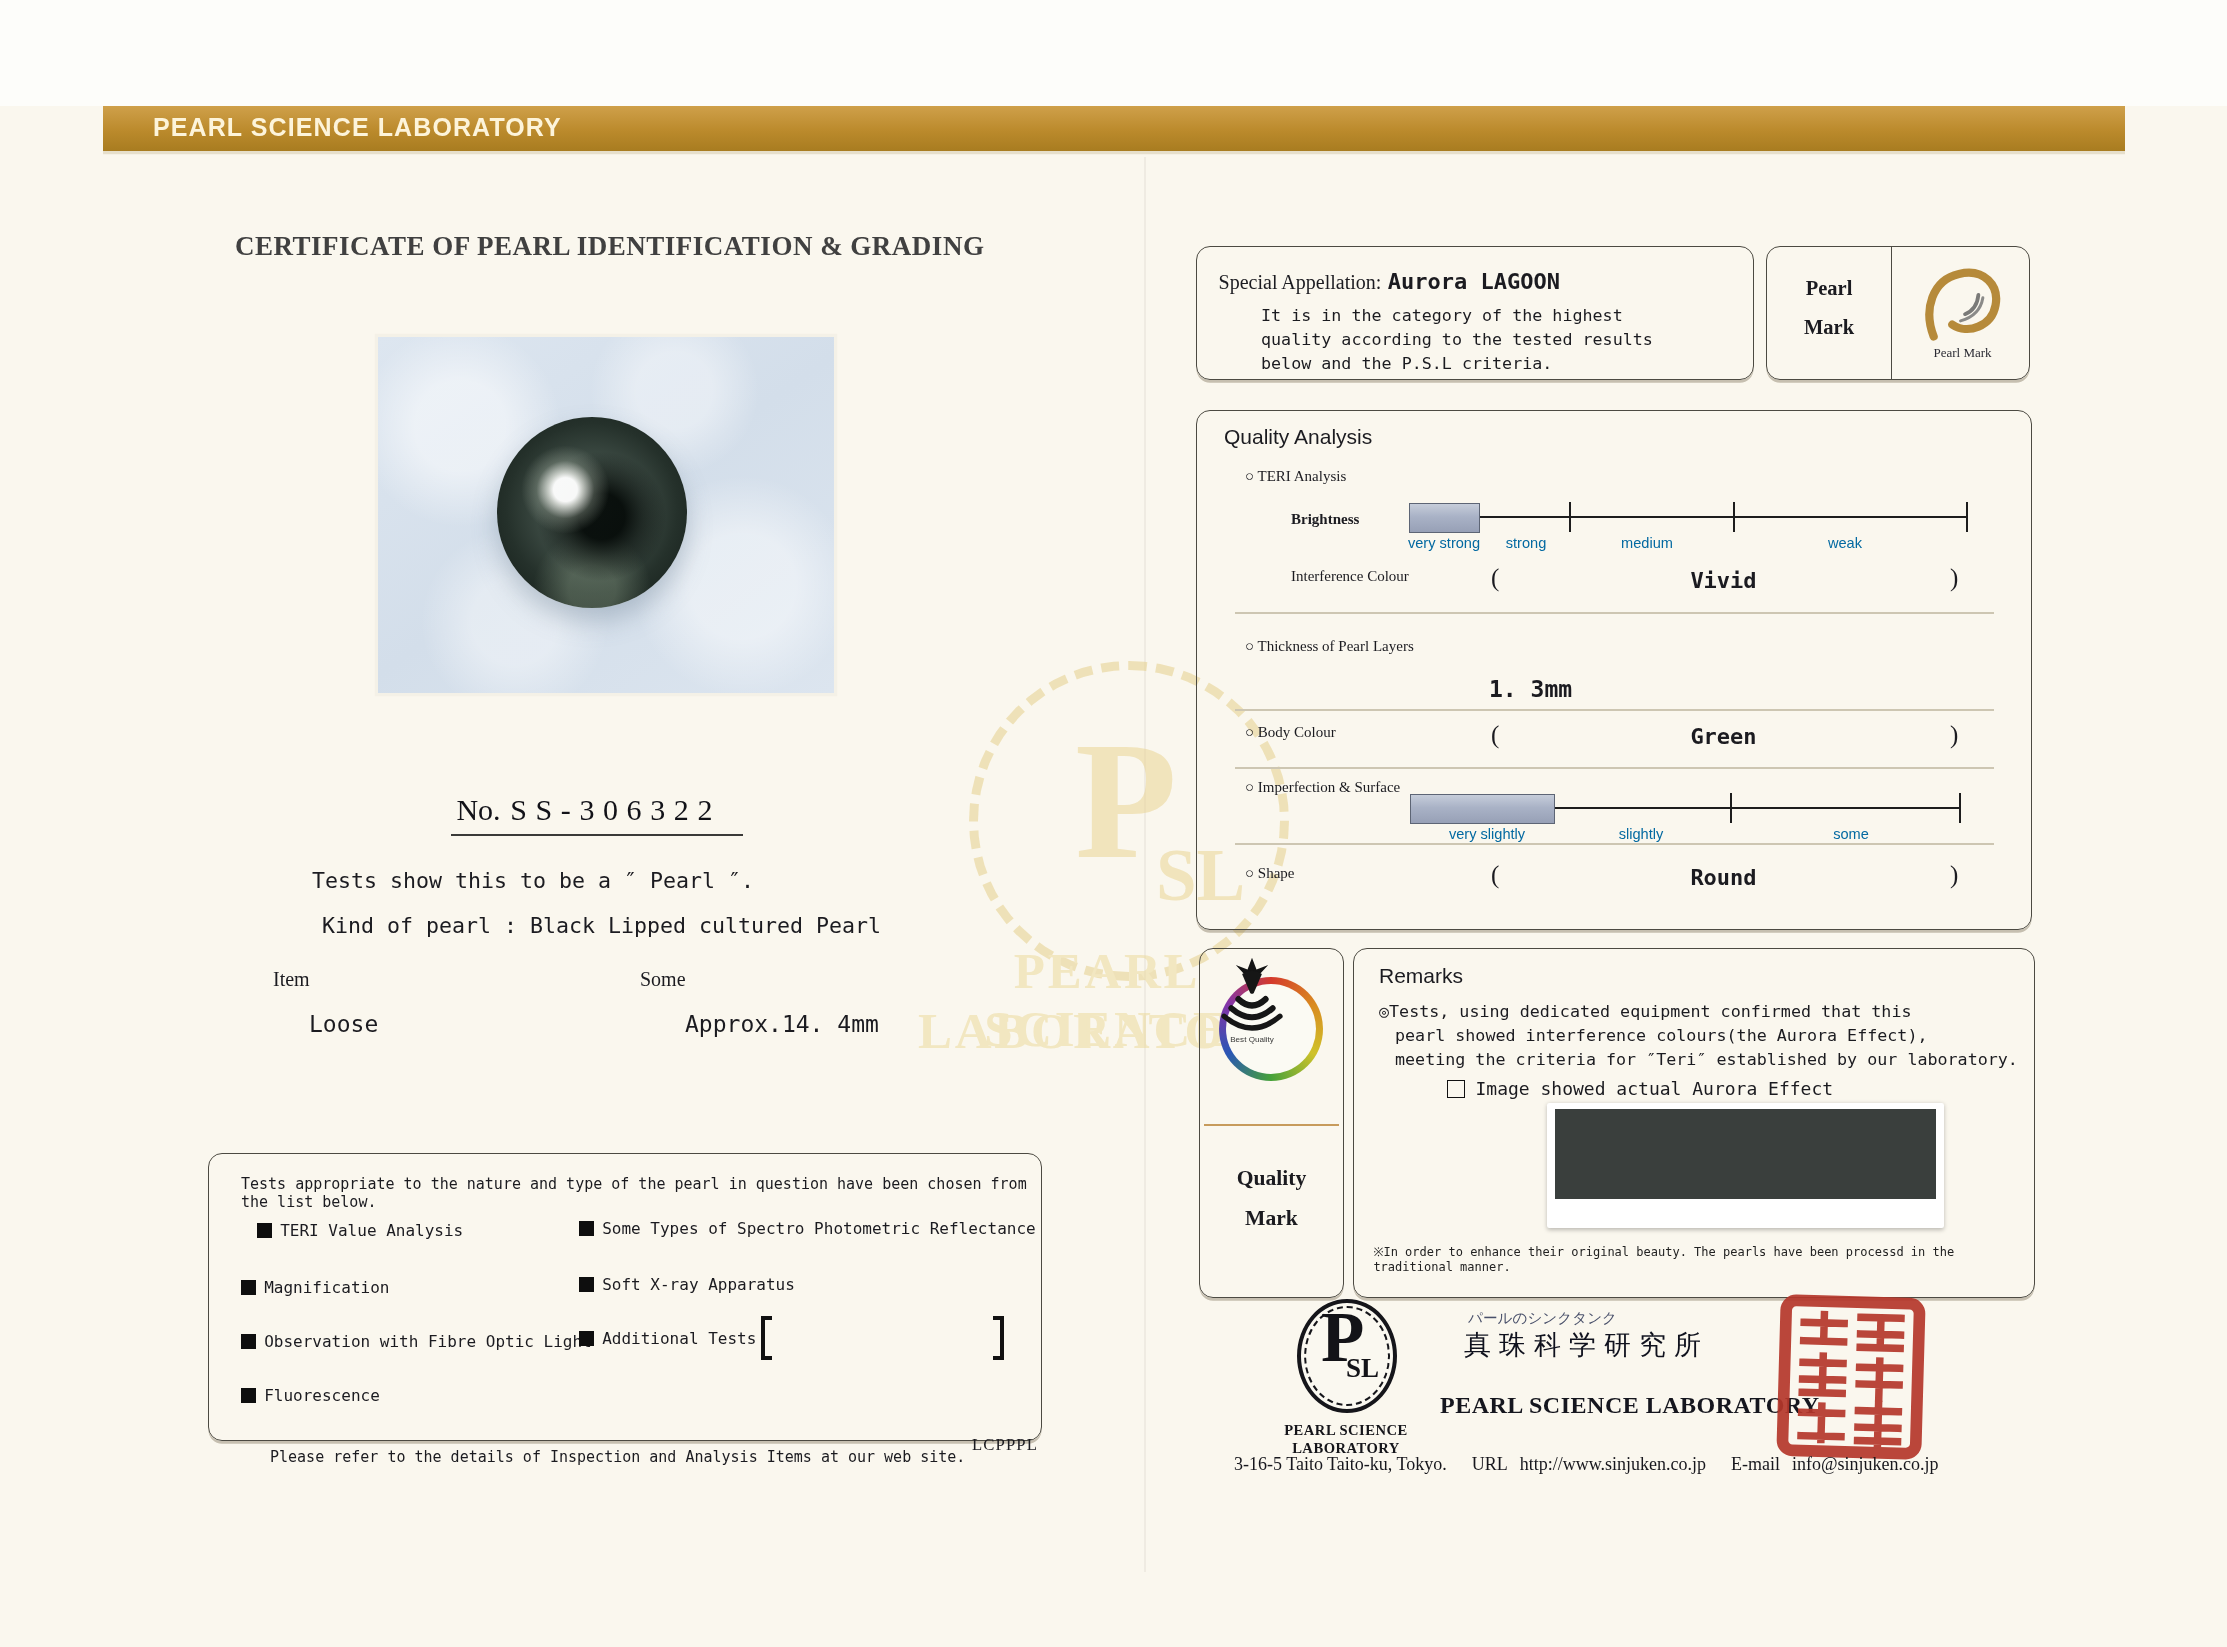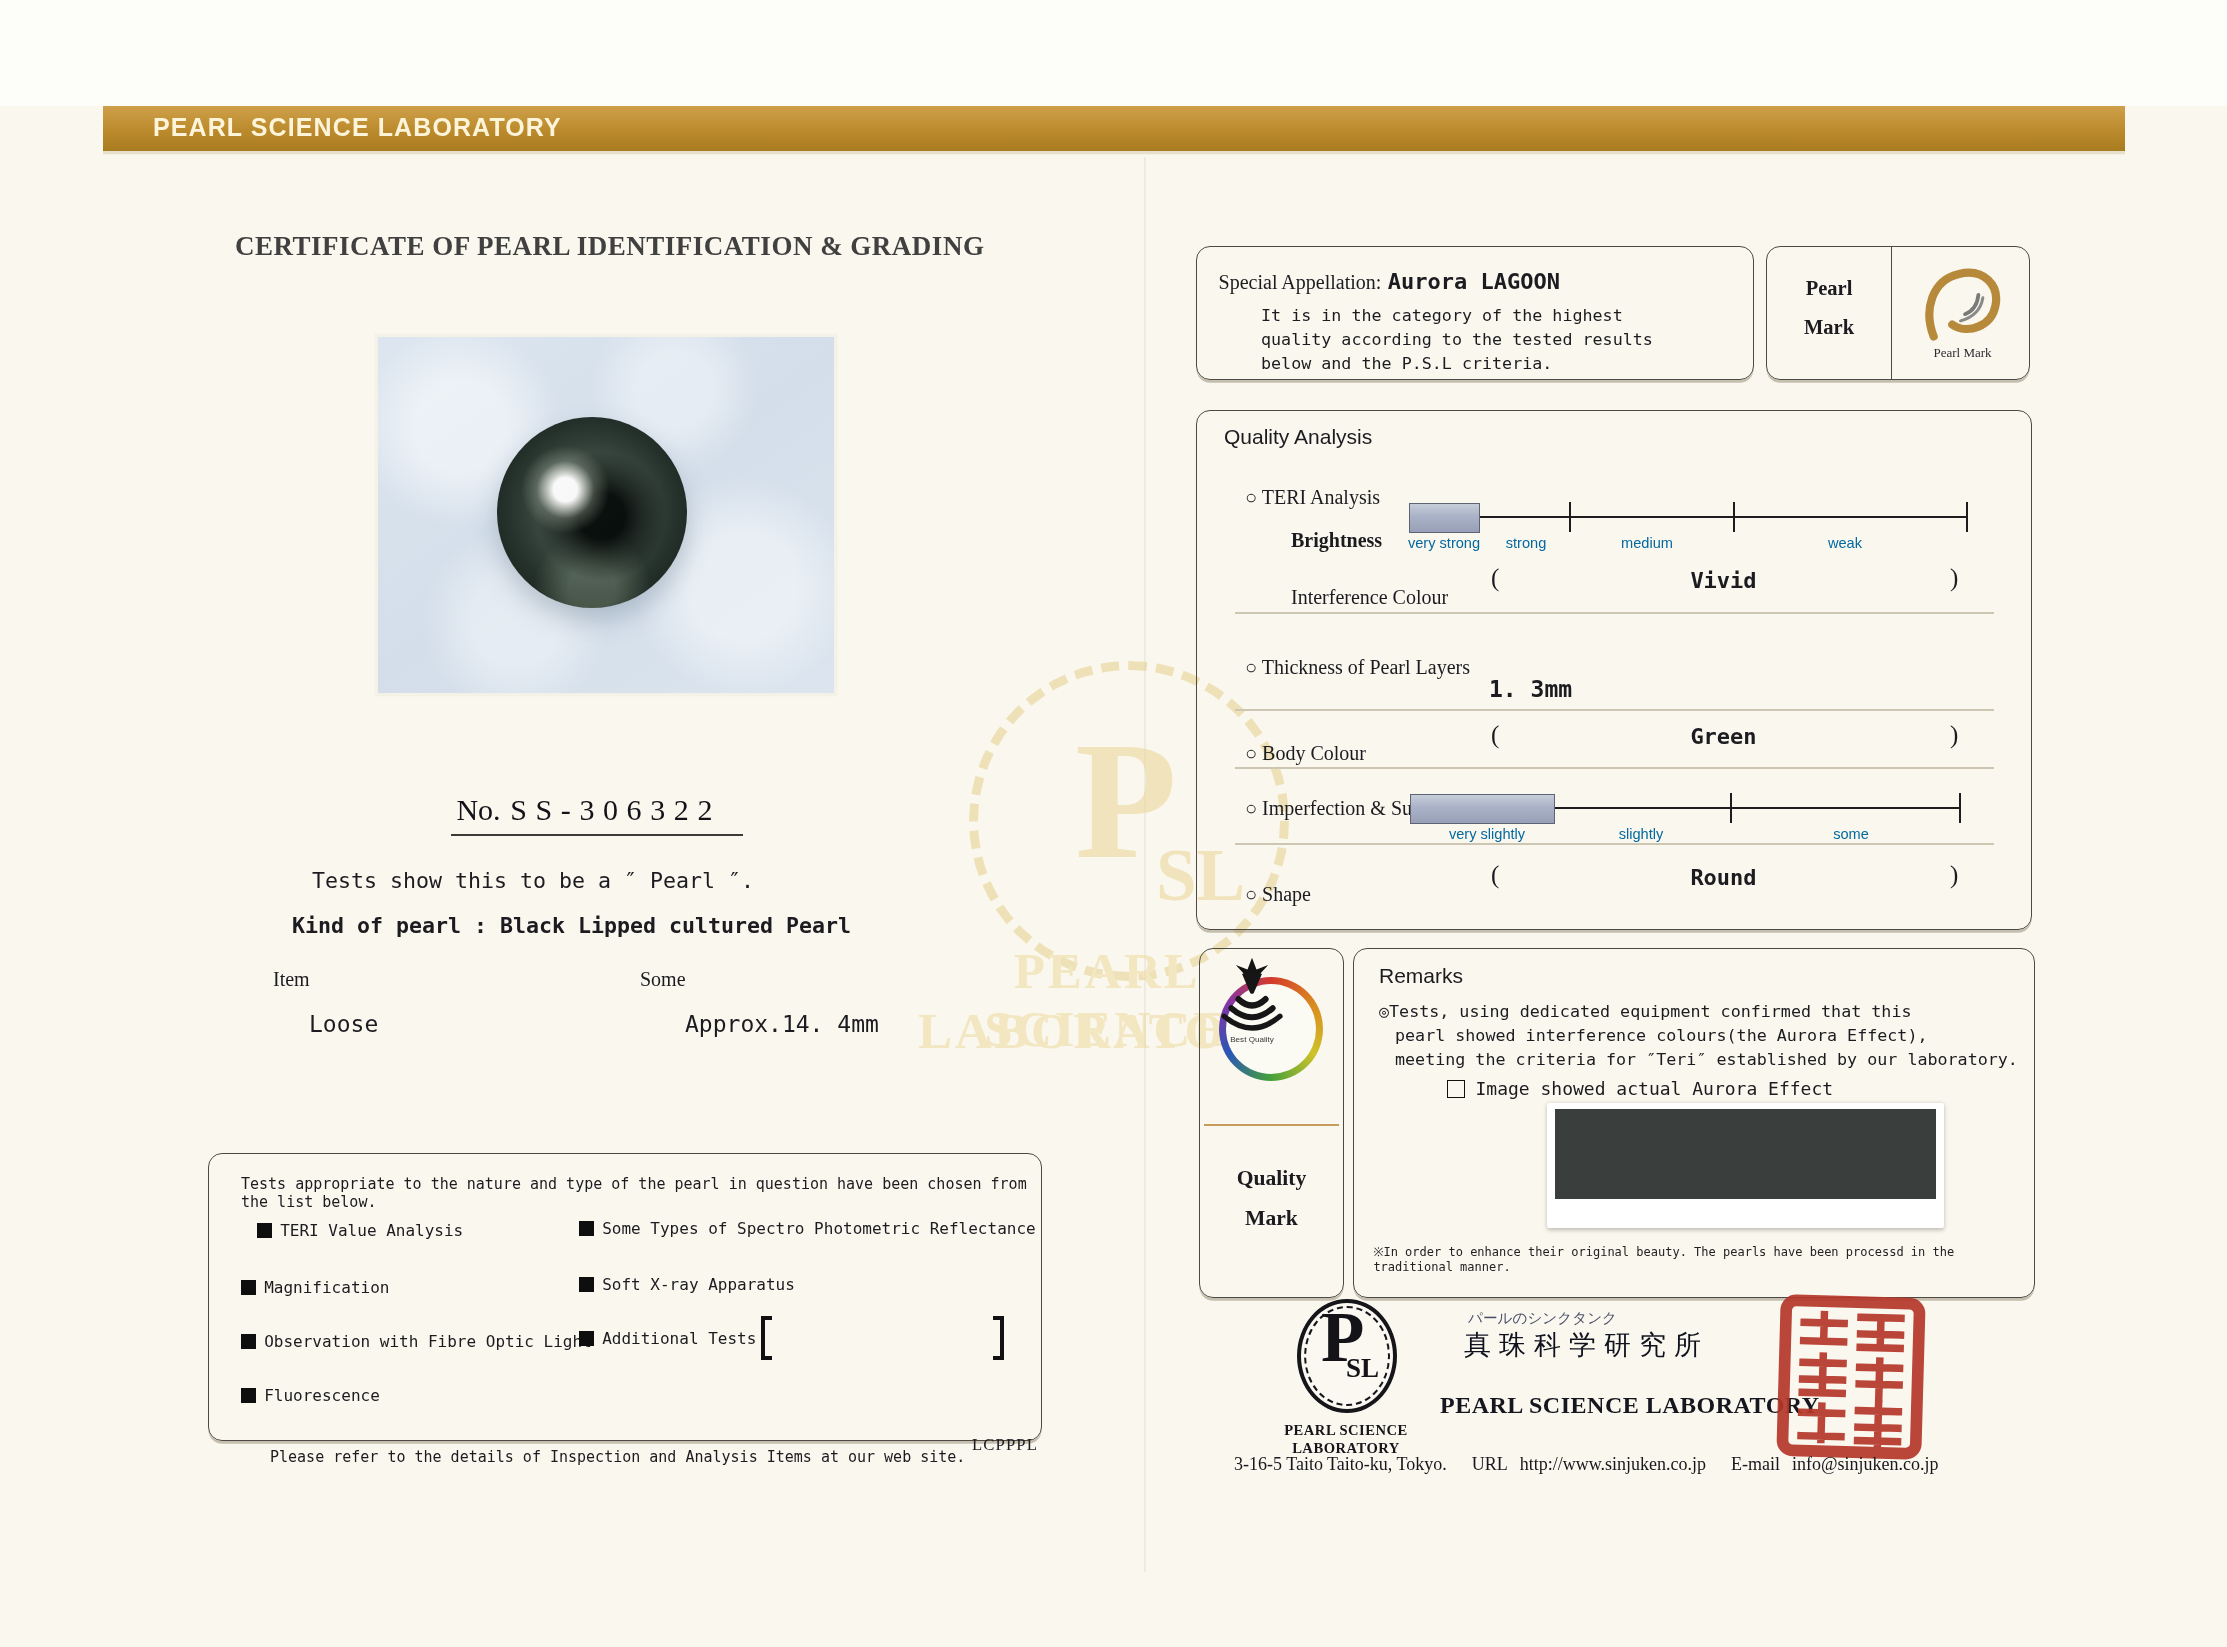--- a/index.html
+++ b/index.html
@@ -47,21 +47,21 @@
         radial-gradient(circle at 50% 90%, rgba(150,170,145,.35) 0 12%, transparent 30%),
         radial-gradient(circle at 50% 48%, #55645b 0%, #3b4942 38%, #25312b 62%, #1a241f 82%, #41514a 97%);
       box-shadow:0 13.5px 24px rgba(100,120,140,.35);}
 
   #no-line{left:451px;top:793px;font-size:30px;color:#121218;border-bottom:2.2px solid #3a3a38;
            padding:0 21.6px 6.5px 5.4px;z-index:2;}
   #no-line .no-number{letter-spacing:8.6px;margin-left:9.7px;}
 
   .typew{font-family:"DejaVu Sans Mono","Liberation Mono",monospace;}
   #statement{left:312px;top:868px;font-size:21.6px;z-index:2;}
-  #kind-line{left:292px;top:913px;font-size:21.6px;z-index:2;font-weight:bold;}
+  #kind-line{left:322px;top:913px;font-size:21.6px;z-index:2;}
 
   #item-label{left:273px;top:968px;font-size:20px;z-index:2;}
   #size-label{left:640px;top:968px;font-size:20px;z-index:2;}
   #item-value{left:309px;top:1011px;font-size:23px;z-index:2;text-align:right;}
   #size-value{left:685px;top:1011px;font-size:23px;z-index:2;}
 
   .doc-box{border:1.6px solid #4c4a42;border-radius:14px;box-shadow:0 3.2px 0 -0.5px rgba(120,108,82,.4);z-index:2;}
 
   #tests-box{left:208px;top:1153px;width:832px;height:286px;}
   #tests-intro{left:32px;top:20.5px;font-size:15px;}
@@ -88,21 +88,21 @@
 
   #pm-box{left:1766px;top:246px;width:262px;height:132px;}
   #pm-div{position:absolute;left:124px;top:0;bottom:0;width:1.1px;background:#4c4a42;}
   .pm-cell{position:absolute;left:0;width:124px;text-align:center;font-weight:bold;font-size:20.5px;}
   #pm-l1{top:30px;} #pm-l2{top:69px;}
   #pm-logo{position:absolute;left:141px;top:12px;width:108px;height:82px;}
   #pm-caption{position:absolute;left:136px;top:98px;width:119px;text-align:center;font-size:13px;color:#2c2c34;}
 
   #qa-box{left:1196px;top:410px;width:834px;height:518px;}
   #qa-title{position:absolute;left:27px;top:14px;font-family:"Liberation Sans",sans-serif;font-size:21px;}
-  .qa-item{position:absolute;font-size:20px;margin-top:18px;}
+  .qa-item{position:absolute;font-size:15px;}
   #qa-teri{left:48px;top:57px;}
   #qa-bright-label{left:94px;top:100px;font-weight:bold;}
   .scale{position:absolute;height:30px;}
   .scale .sline{position:absolute;left:0;right:0;top:14px;height:2.2px;background:#1d1d1d;}
   .scale .marker{position:absolute;left:0;top:1.1px;height:28px;background:linear-gradient(#c6cdda 0%,#a9b2c6 45%,#97a0b6 100%);border:1.1px solid #5d6575;}
   .scale .tick{position:absolute;top:0;width:2.2px;height:30px;background:#1d1d1d;}
   .scale .slabel{position:absolute;top:33px;transform:translateX(-50%);font-family:"Liberation Sans",sans-serif;
                  font-size:14.6px;color:#0369a1;white-space:nowrap;}
   #sc-b{left:212px;top:91px;width:559px;}
   #sc-b .marker{width:69px;}

